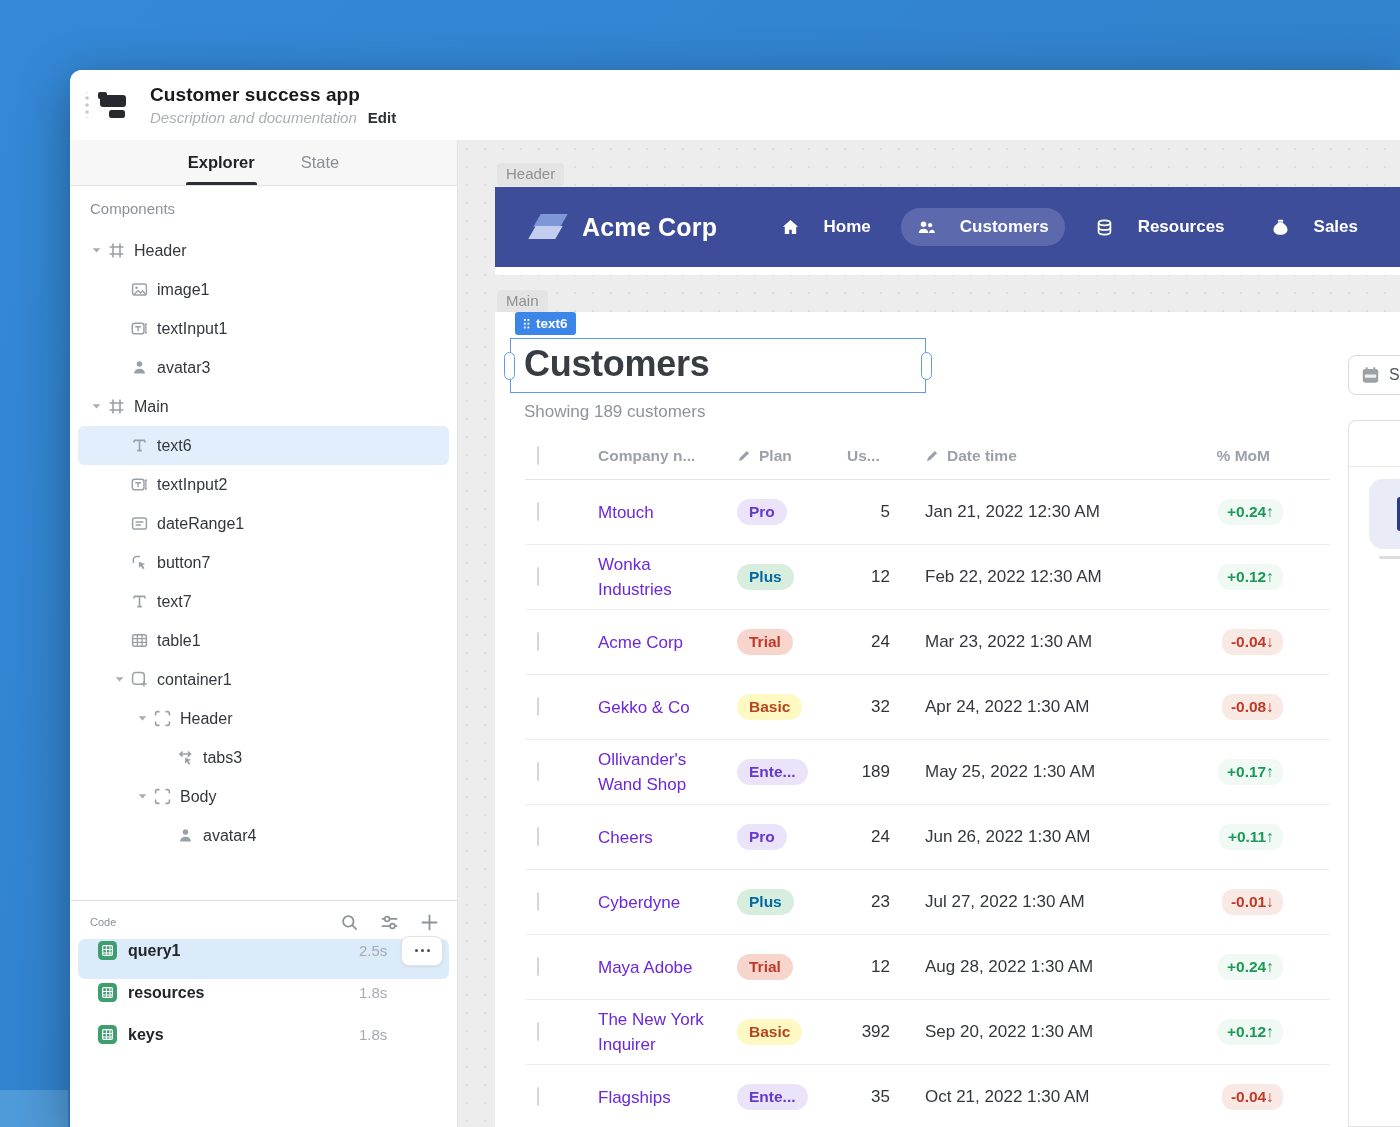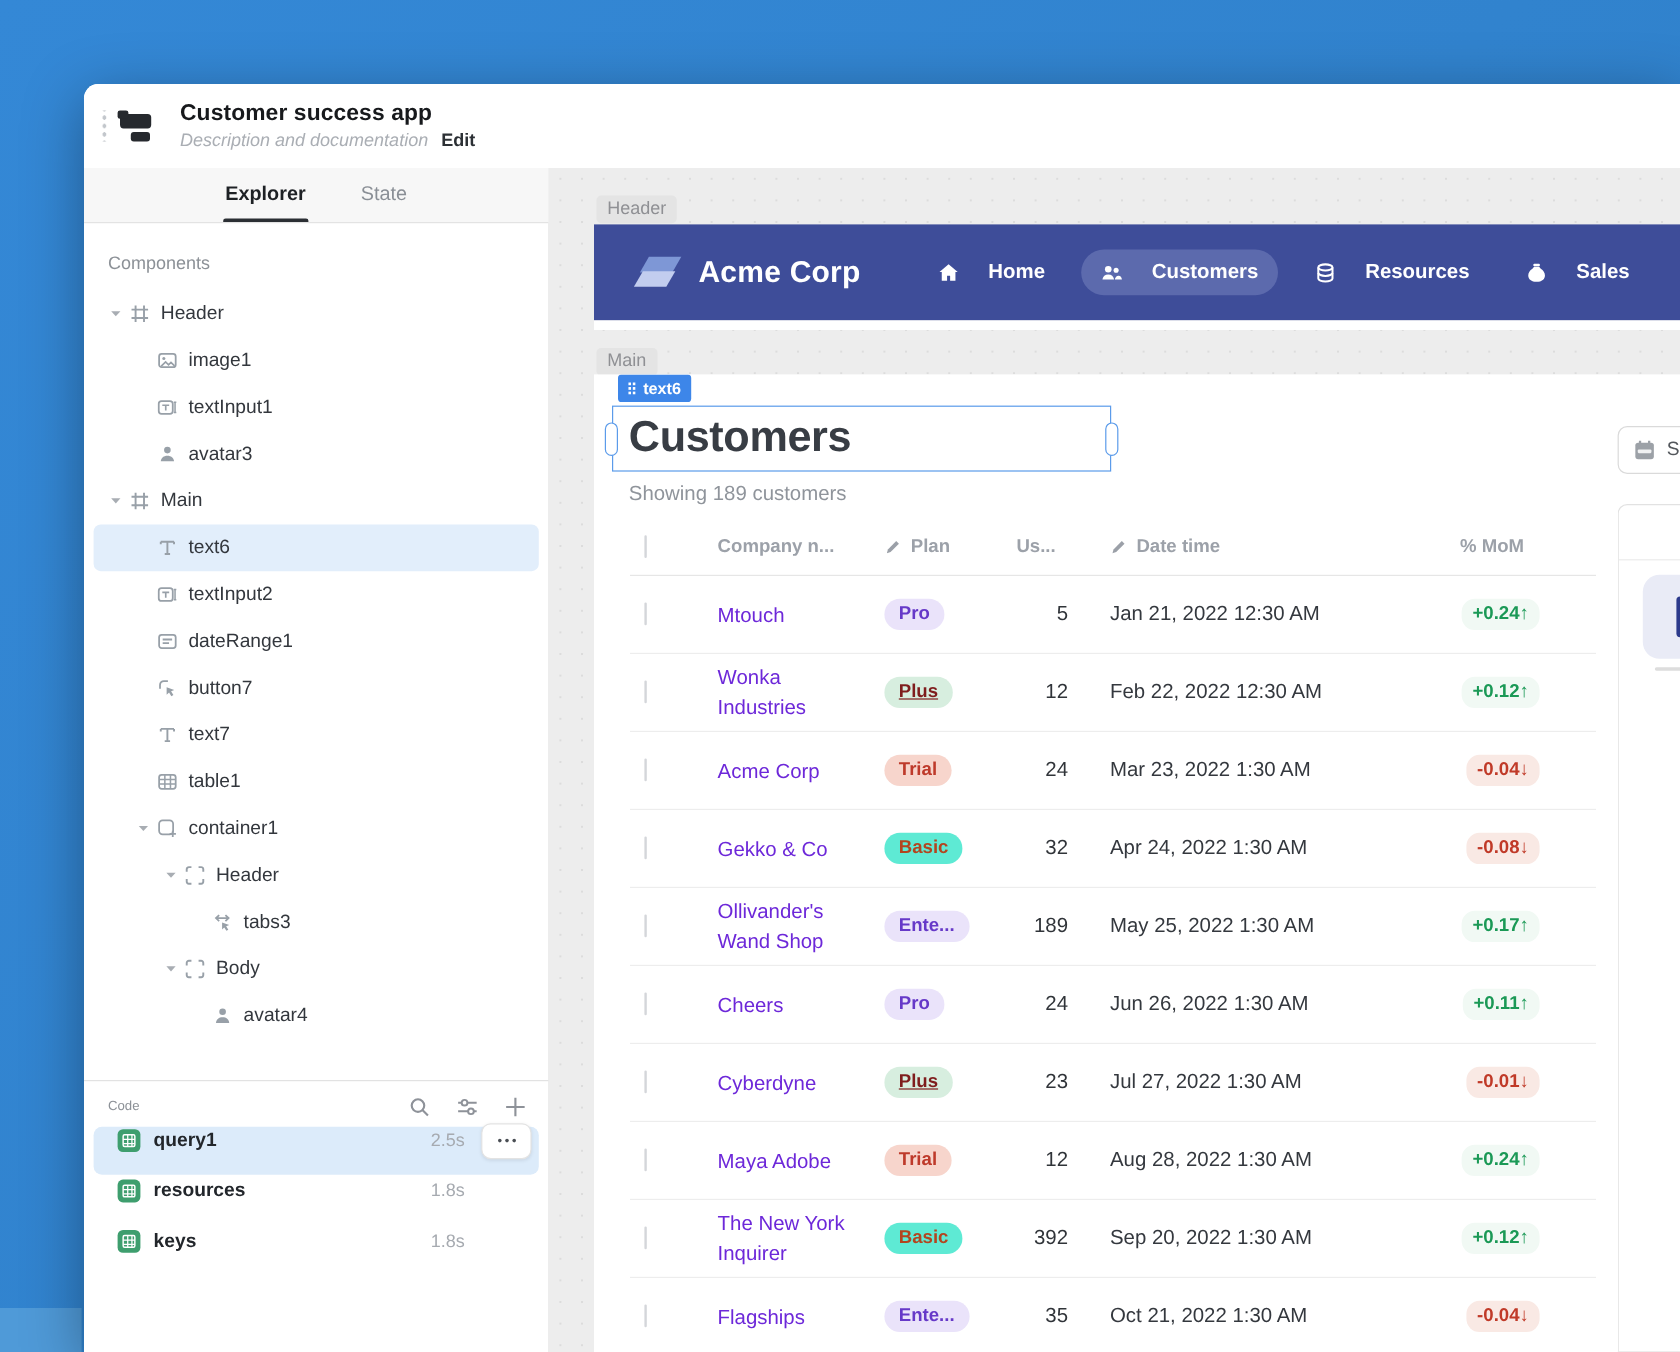--- a/index.html
+++ b/index.html
@@ -25,21 +25,21 @@
   .appicon .b1{ left:2px; top:3px; width:26px; height:12px; border-radius:3px;}
   .appicon .b2{ left:11px; top:18px; width:16px; height:8px; border-radius:2.5px;}
   .appicon .b3{ left:0px; top:0px; width:9px; height:7px; border-radius:2px;}
   .win-titles .t{ font-size:19px; font-weight:bold; color:#17191c; letter-spacing:.1px; }
   .win-titles .row2{ display:flex; gap:11px; margin-top:3px; align-items:baseline;}
   .win-titles .sub{ font-size:15px; font-style:italic; color:#aaaeb4; }
   .win-titles .edit{ font-size:15px; font-weight:bold; color:#2c3035; cursor:pointer;}
   .win-body{ flex:1; display:flex; min-height:0; }
   
   .sidebar{ width:388px; flex:0 0 auto; background:#fff; border-right:1px solid #e2e2e2;
-    display:flex; flex-direction:column; min-height:0;gap:11px;}
+    display:flex; flex-direction:column; min-height:0;}
   .side-tabs{ height:46px; background:#f7f7f7; border-bottom:1px solid #e3e3e3;
     display:flex; justify-content:center; gap:42px; flex:0 0 auto;}
   .side-tab{ font-size:16.5px; color:#8a8f96; display:flex; align-items:center;
     position:relative; cursor:pointer; padding:0 2px;}
   .side-tab.active{ color:#1e2125; font-weight:bold; }
   .side-tab.active::after{ content:""; position:absolute; left:0; right:0; bottom:0;
     height:3px; background:#2b2f34; border-radius:2px 2px 0 0;}
   .tree-area{ flex:1; overflow:hidden; padding-top:14px; }
   .components-label{ font-size:15px; color:#8c9197; margin:0 0 14px 20px; }
   .tree-row{ height:39px; display:flex; align-items:center; cursor:pointer; margin:0 8px;
@@ -119,23 +119,23 @@
   .col-users{ width:53px; flex:0 0 auto; text-align:right; font-size:17px; color:#303439;}
   .col-date{ width:250px; margin-left:35px; flex:0 0 auto; font-size:17px; color:#34383e;}
   .col-mom{ flex:1; text-align:right; padding-right:47px;}
   .hcell{ font-size:15.5px; color:#9ca1a9; font-weight:bold; display:flex; align-items:center; gap:7px;}
   .hcell.r{ justify-content:flex-end;}
   .head .col-users{ font-size:15.5px; color:#9ca1a9; font-weight:bold; text-align:left; padding-left:10px;}
   .head .col-mom{ padding-right:60px;}
   .badge{ display:inline-block; font-size:15.5px; font-weight:bold; padding:4px 12px;
     border-radius:14px; white-space:nowrap;}
   .badge.purple{ background:#eae3fa; color:#6639c8;}
-  .badge.green { background:#d7eedf; color:#7f1d1d;text-decoration:underline;}
+  .badge.green { background:#d7eedf; color:#0369a1;}
   .badge.red   { background:#f7d5cc; color:#be3a2b;}
-  .badge.orange{ background:#5eead4; color:#b3451f;}
+  .badge.orange{ background:#fef9c3; color:#b3451f;}
   .mom{ display:inline-block; font-size:15.5px; font-weight:bold; padding:4px 9px; border-radius:11px;}
   .mom.up  { color:#1b9956; background:#f1f9f4;}
   .mom.down{ color:#c03a28; background:#f9e9e4;}
   
   .right-card{ position:absolute; left:853px; top:108px; width:147px; bottom:0;
     background:#fff; border:1px solid #e2e2e2; border-right:none; border-radius:8px 0 0 0;}
   .right-card .rc-head{ height:46px; border-bottom:1px solid #ececec;}
   .rc-pill{ position:absolute; left:20px; top:58px; width:70px; height:70px;
     background:#e9ebf6; border-radius:14px; cursor:pointer; overflow:visible;}
   .rc-pill .bar{ position:absolute; left:28px; top:18px; width:22px; height:34px;

